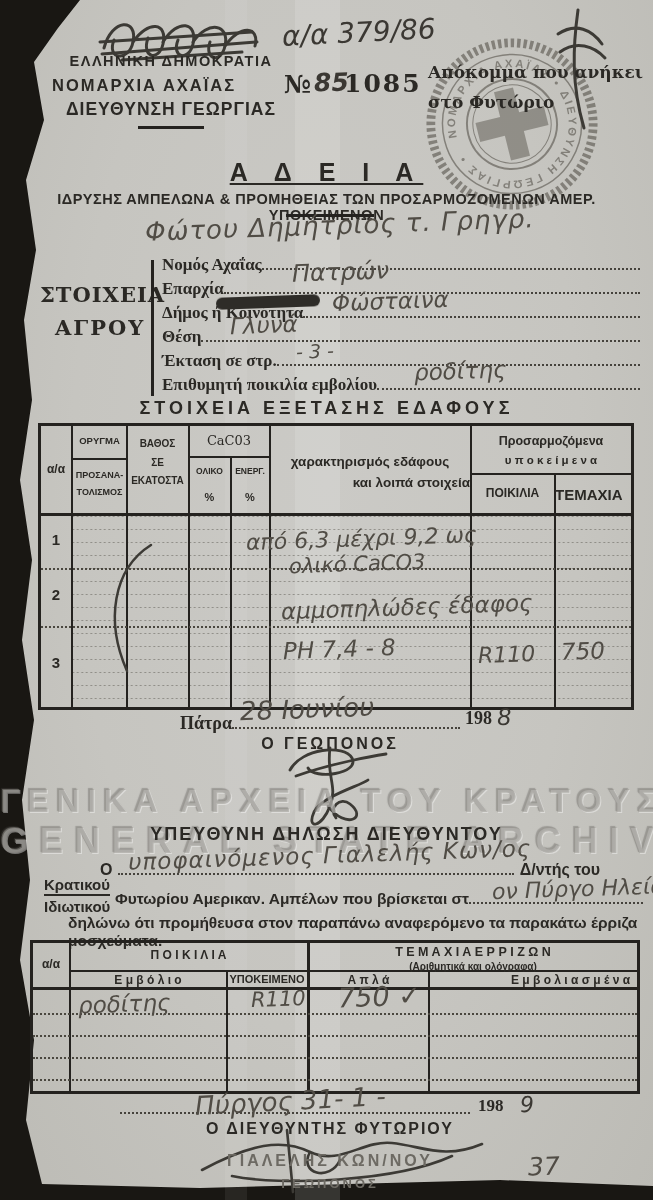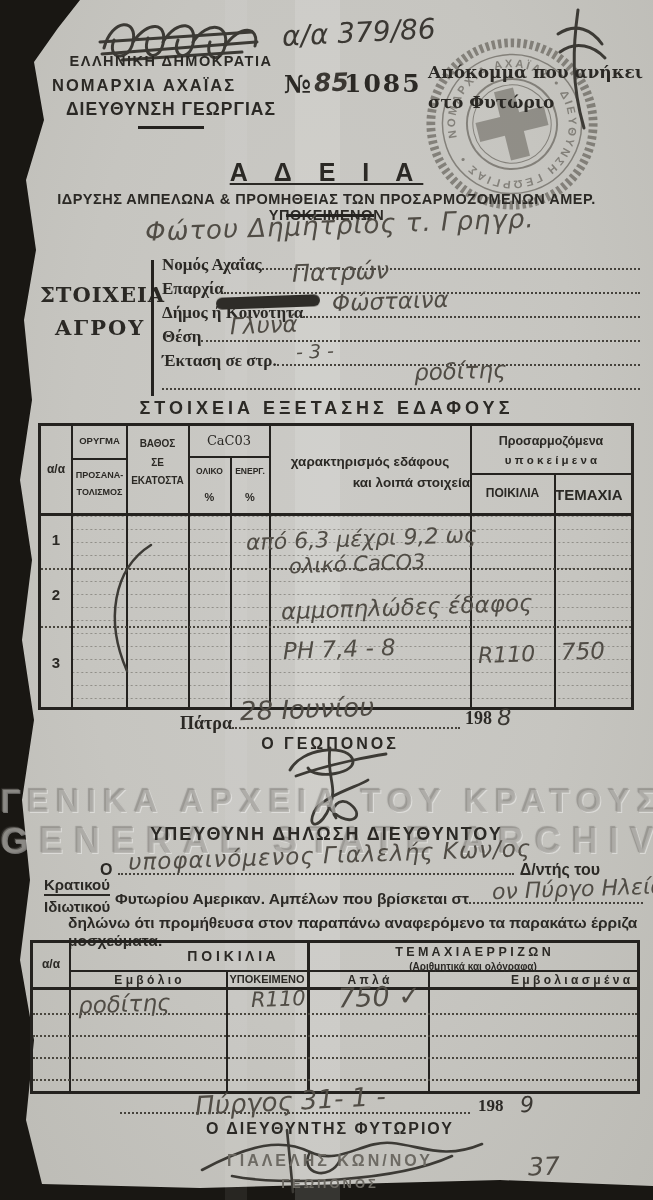--- a/index.html
+++ b/index.html
@@ -115,20 +115,21 @@
   </div>
   <div class="abs flexline lserif b" style="left:162px;top:322px;width:478px;font-size:17px;">
     <span>Θέση</span>
       <span class="fl"></span>
   </div>
   <div class="abs flexline lserif b" style="left:162px;top:346px;width:478px;font-size:17px;">
     <span>Έκταση σε στρ.</span>
       <span class="fl"></span>
   </div>
   <div class="abs flexline lserif b" style="left:162px;top:370px;width:478px;font-size:17px;">
+    <span>Επιθυμητή ποικιλία εμβολίου</span>
       <span class="fl"></span>
   </div>
 
   <div class="abs hw" style="left:292px;top:258px;font-size:24px;">Πατρών</div>
   <div class="abs" style="left:216px;top:296px;width:104px;height:12px;background:#2e2c28;border-radius:6px;transform:rotate(-2deg);filter:blur(.6px);"></div>
   <div class="abs hw" style="left:332px;top:288px;font-size:23px;">Φώσταινα</div>
   <div class="abs hw" style="left:230px;top:312px;font-size:23px;">Γλυνά</div>
   <div class="abs hw" style="left:296px;top:340px;font-size:19px;">- 3 -</div>
   <div class="abs hw" style="left:414px;top:358px;font-size:23px;">ροδίτης</div>
 
@@ -240,21 +241,21 @@
     <div class="vline" style="left:395px;top:27px;width:2px;height:121px;"></div>
     <div class="hline" style="left:36px;top:27px;width:238px;height:1.5px;"></div>
     <div class="hline" style="left:276px;top:27px;width:328px;height:1.5px;"></div>
     <div class="hline" style="left:0;top:44px;width:100%;height:3px;"></div>
     <div class="dashrow" style="top:70px;"></div>
     <div class="dashrow" style="top:92px;"></div>
     <div class="dashrow" style="top:114px;"></div>
     <div class="dashrow" style="top:136px;"></div>
 
     <div class="cellhead" style="left:0;top:14px;width:36px;font-size:12px;">α/α</div>
-    <div class="cellhead" style="left:37px;top:5px;width:237px;font-size:14px;padding-left:43px;">Π Ο Ι Κ Ι Λ Ι Α</div>
+    <div class="cellhead" style="left:37px;top:5px;width:237px;font-size:12px;">Π Ο Ι Κ Ι Λ Ι Α</div>
     <div class="cellhead" style="left:276px;top:2px;width:328px;font-size:12.5px;">
       <div>Τ Ε Μ Α Χ Ι Α   Ε Ρ Ρ Ι Ζ Ω Ν</div>
       <div style="font-size:10px;margin-top:0;">(Αριθμητικά και ολόγραφα)</div>
     </div>
     <div class="cellhead" style="left:37px;top:30px;width:156px;font-size:12px;">Ε μ β ό λ ι ο</div>
     <div class="cellhead" style="left:194px;top:30px;width:80px;font-size:11px;">ΥΠΟΚΕΙΜΕΝΟ</div>
     <div class="cellhead" style="left:276px;top:30px;width:119px;font-size:12px;">Α π λ ά</div>
     <div class="cellhead" style="left:397px;top:30px;width:207px;font-size:12px;padding-left:37px;">Ε μ β ο λ ι α σ μ έ ν α</div>
 
     <div class="abs hw" style="left:45px;top:48px;font-size:23px;">ροδίτης</div>

